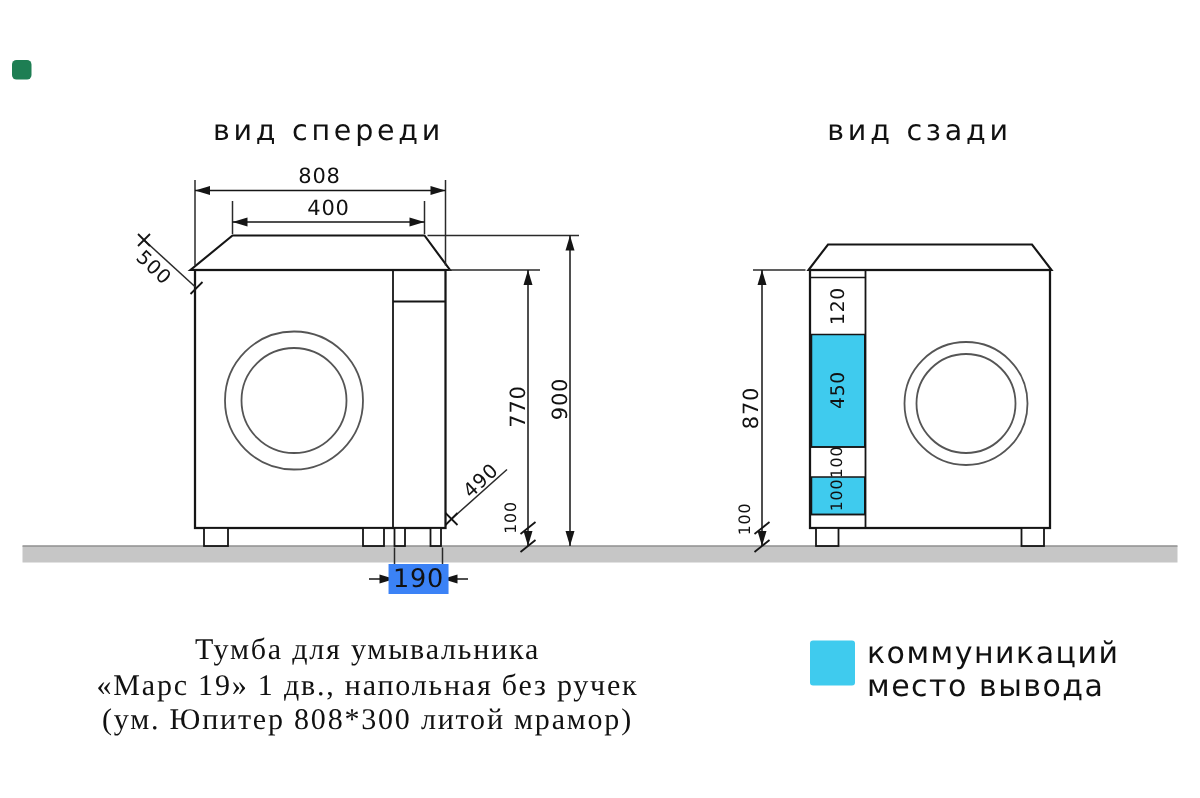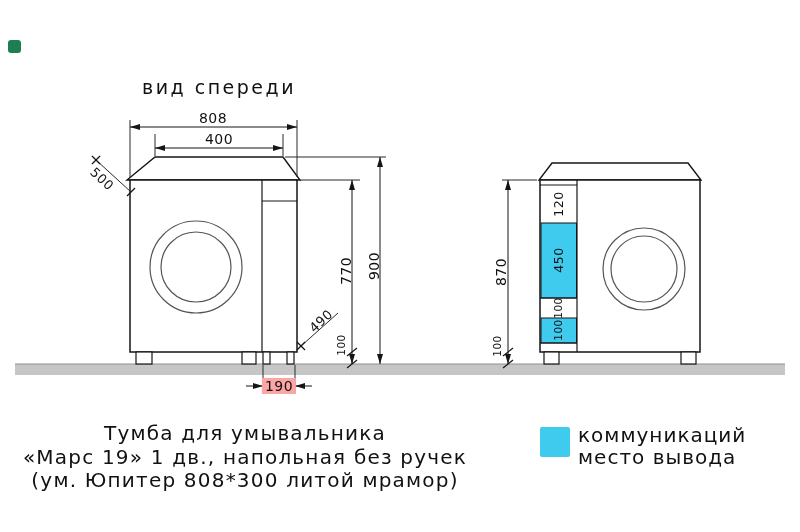--- a/index.html
+++ b/index.html
@@ -17,28 +17,28 @@
   .lab{
     position:absolute;white-space:nowrap;
     transform:translate(-50%,-50%);
     font-size:14px;letter-spacing:.5px;color:#111;
   }
   .rot{transform:translate(-50%,-50%) rotate(-90deg);}
   .r43{transform:translate(-50%,-50%) rotate(43deg);font-size:13px;}
   .rm43{transform:translate(-50%,-50%) rotate(-43deg);font-size:13px;}
   .small{font-size:10.5px;}
   .seg{font-size:12.5px;}
-  .boxed{background:#fca5a5;padding:0 3px;font-size:14px;}
+  .boxed{background:#3b82f6;padding:0 3px;font-size:17px;}
   .view-title{
     position:absolute;transform:translate(-50%,-50%);
     font-size:19px;letter-spacing:2.5px;white-space:nowrap;
   }
   .caption{
     position:absolute;left:2px;top:392px;width:486px;
-    text-align:center;font-size:20px;line-height:23.5px;letter-spacing:1.2px;
+    text-align:center;font-size:20px;line-height:23.5px;letter-spacing:1.2px;font-family:Liberation Serif, serif;
   }
   .legend-swatch{
     position:absolute;left:540px;top:397px;width:30px;height:30px;
     background:var(--highlight);border-radius:2px;
   }
   .legend-text{
     position:absolute;left:578px;top:394px;
     font-size:20px;line-height:22px;letter-spacing:1px;white-space:nowrap;
   }
   .logo-mark{
@@ -135,20 +135,21 @@
       <line x1="508" y1="150" x2="508" y2="334" stroke="#151515" stroke-width="1" marker-start="url(#arr)" marker-end="url(#arr)"></line>
 
       <line x1="503" y1="326" x2="513" y2="318" stroke="#151515" stroke-width="1.2"></line>
       <line x1="503" y1="338" x2="513" y2="330" stroke="#151515" stroke-width="1.2"></line>
     </g>
   </svg>
 
   <div class="logo-mark"></div>
 
   <span class="view-title" style="left:219px;top:57px">вид спереди</span>
+  <span class="view-title" style="left:613px;top:57px">вид сзади</span>
 
   <span class="lab" style="left:213px;top:88px">808</span>
   <span class="lab" style="left:219px;top:109px">400</span>
   <span class="lab r43" style="left:102px;top:149px">500</span>
   <span class="lab rot" style="left:374px;top:236px">900</span>
   <span class="lab rot" style="left:346px;top:241px">770</span>
   <span class="lab rm43" style="left:321px;top:291px">490</span>
   <span class="lab rot small" style="left:341px;top:315px">100</span>
   <span class="lab boxed" style="left:279px;top:356px">190</span>
 

